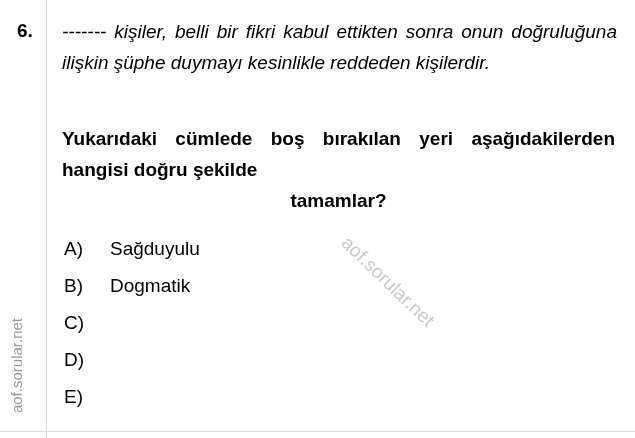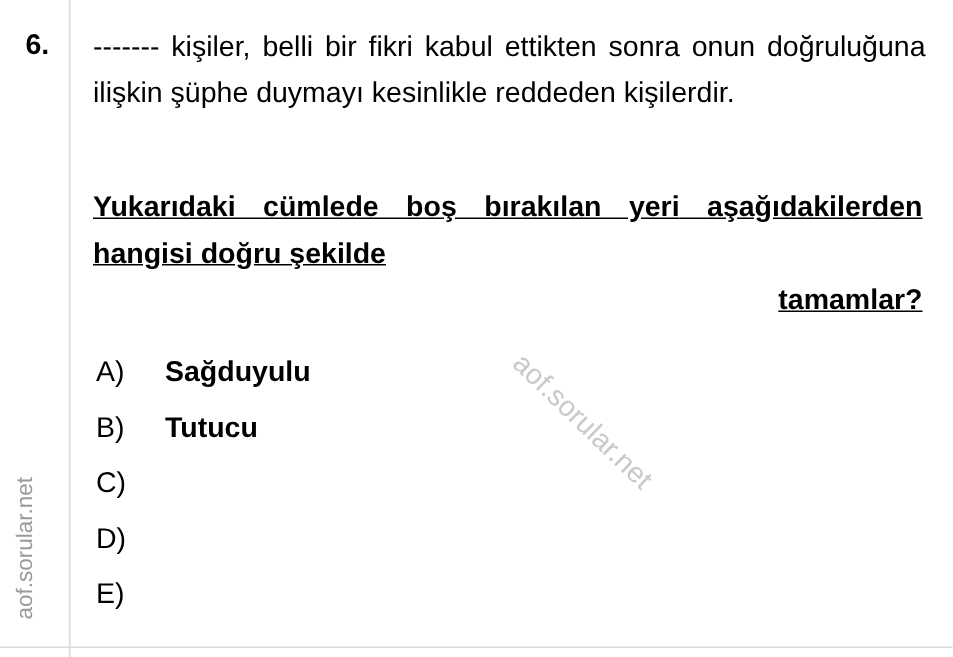--- a/index.html
+++ b/index.html
@@ -60,38 +60,38 @@
   }
 
   .q-stem {
     margin-left: 45px;
     width: 555px;
     font-size: 19px;
     line-height: 31px;
     text-align: justify;
     text-justify: inter-word;
     color: #000;
+    font-style: italic;
   }
 
   .q-prompt {
     position: absolute;
     left: 62px;
     top: 123px;
     width: 553px;
     font-size: 19px;
     font-weight: bold;
     line-height: 31px;
     text-align: justify;
     text-justify: inter-word;
     color: #000;
-    text-decoration: underline;
   }
   .q-prompt > span.last {
     display: block;
-    text-align: right;
+    text-align: center;
   }
 
   .options {
     position: absolute;
     left: 64px;
     top: 238px;
     width: 520px;
   }
   .option {
     display: flex;
@@ -99,21 +99,20 @@
     height: 37px;
     font-size: 19px;
     color: #000;
   }
   .option .label {
     width: 46px;
     flex: 0 0 46px;
   }
   .option .text {
     flex: 1 1 auto;
-    font-weight: bold;
   }
 
   
   .wm-diag {
     position: absolute;
     left: 352px;
     top: 232px;
     font-size: 19px;
     color: #c9c9c9;
     transform: rotate(44deg);
@@ -157,21 +156,21 @@
     <span class="last">tamamlar?</span>
   </div>
 
   <div class="options">
     <div class="option">
       <span class="label">A)</span>
       <span class="text">Sağduyulu</span>
     </div>
     <div class="option">
       <span class="label">B)</span>
-      <span class="text">Tutucu</span>
+      <span class="text">Dogmatik</span>
     </div>
     <div class="option">
       <span class="label">C)</span>
     </div>
     <div class="option">
       <span class="label">D)</span>
     </div>
     <div class="option">
       <span class="label">E)</span>
     </div>

